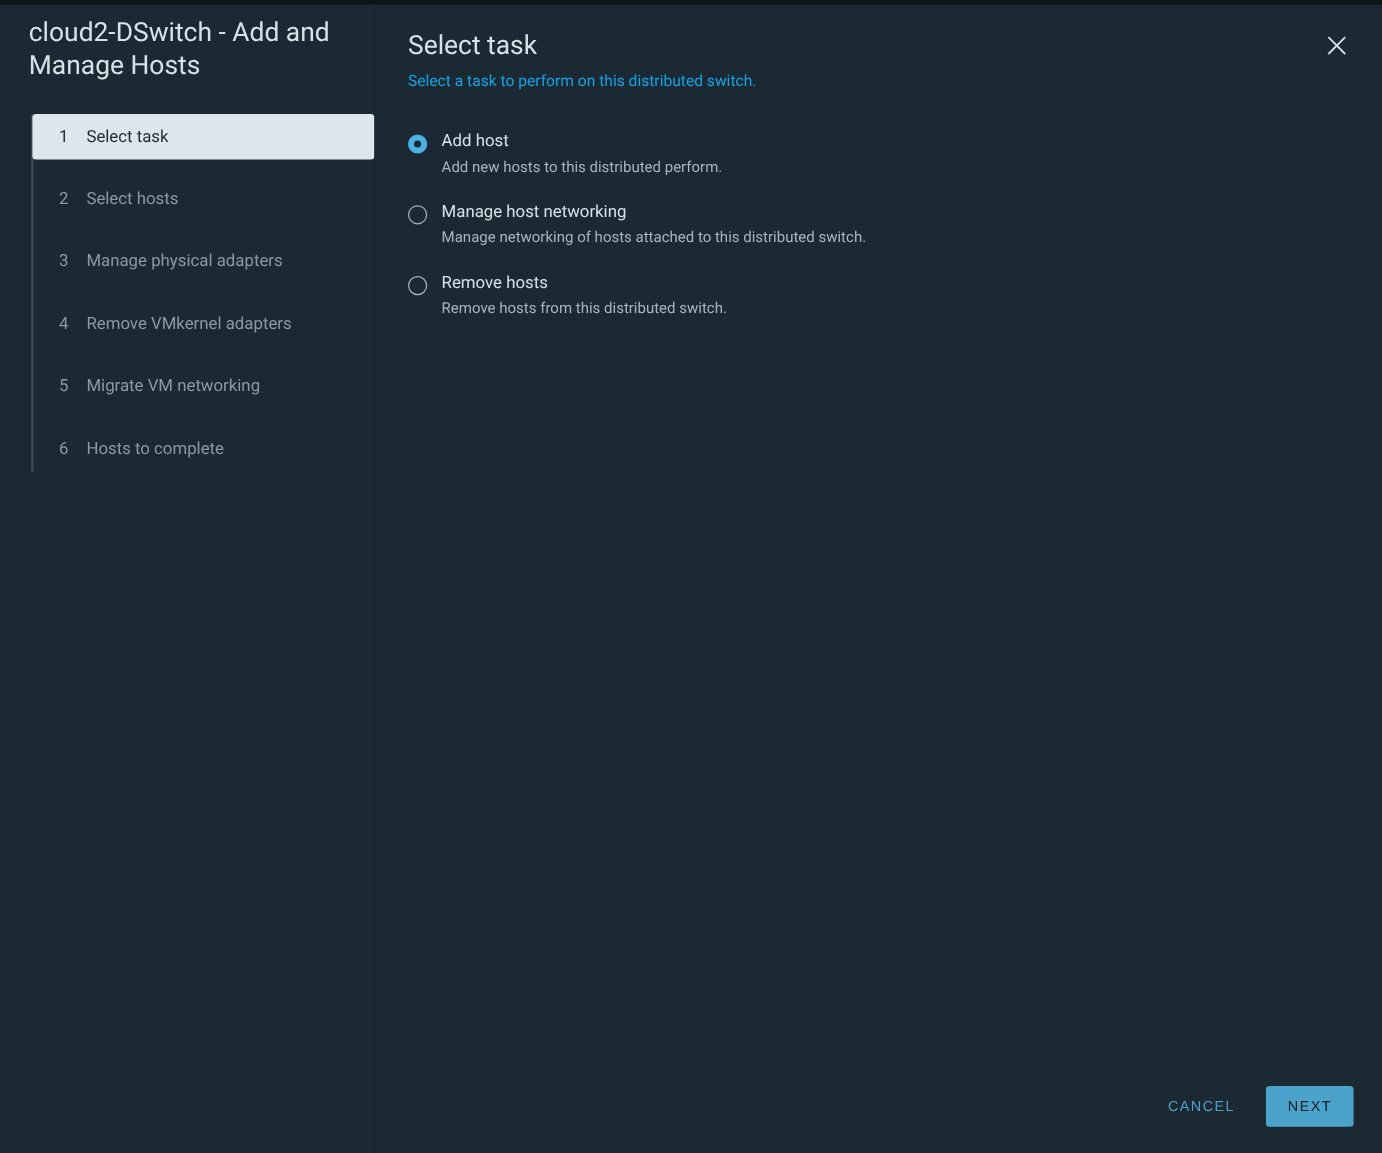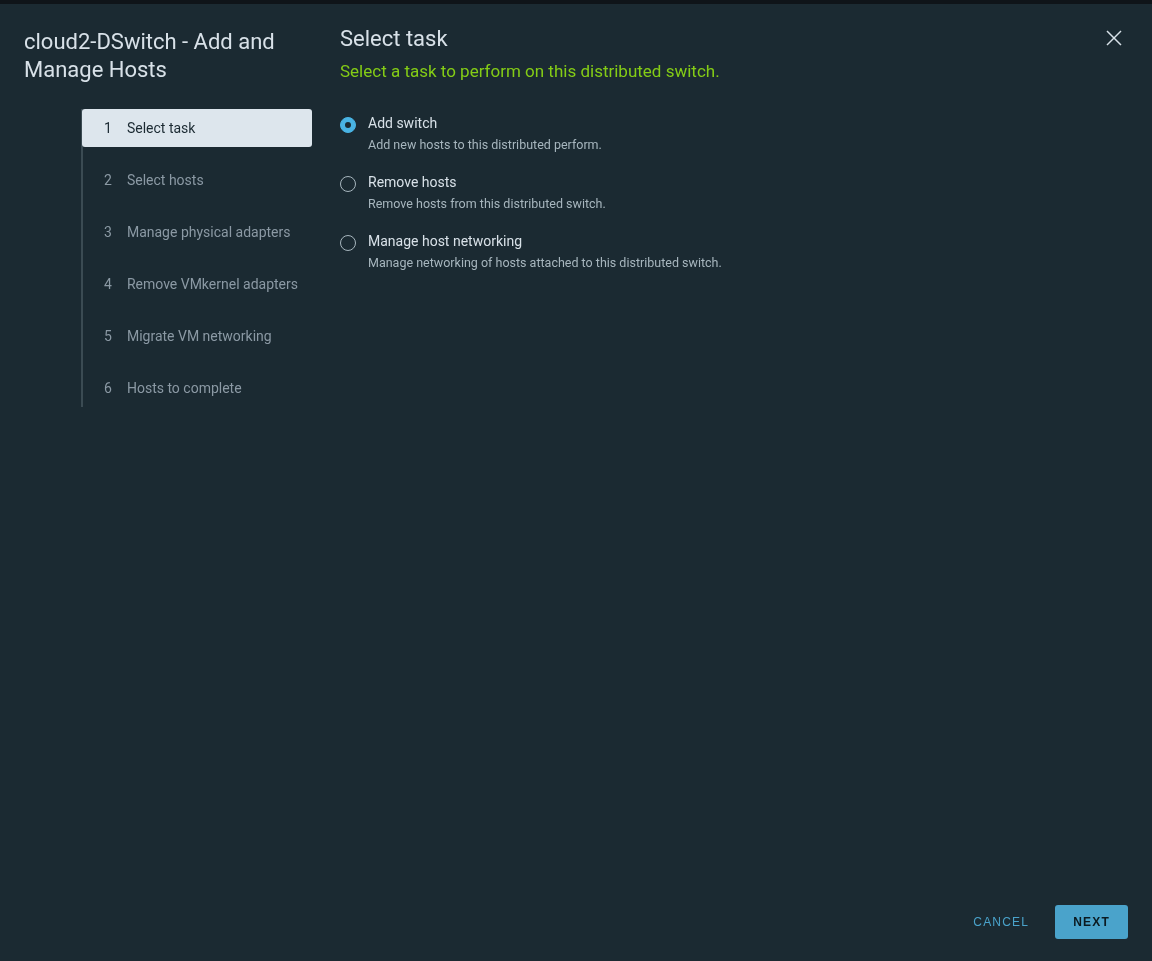--- a/index.html
+++ b/index.html
@@ -18,24 +18,23 @@
     .app-container {
       display: flex;
       width: 100%;
       height: 100%;
       padding-top: 4px;
       background: #0f1419;
     }
     .sidebar {
       width: 312px;
       background: #1b2a32;
-      padding: 24px 0 0 24px;
-      display: flex;
-      flex-direction: column;
-      align-items: flex-end;
+      padding: 10px 0 0 24px;
+      display: flex;
+      flex-direction: column;
     }
     .wizard-title {
       color: #d8e1e8;
       font-size: 22px;
       font-weight: 400;
       line-height: 1.25;
       margin-bottom: 26px;
       padding-right: 24px;
     }
     .steps {
@@ -79,22 +78,22 @@
       display: flex;
       flex-direction: column;
       gap: 10px;
     }
     .main-title {
       font-size: 22px;
       font-weight: 400;
       color: #d8e1e8;
     }
     .main-subtitle {
-      font-size: 17px;
-      color: #84cc16;
+      font-size: 13px;
+      color: #0ea5e9;
     }
     .close-icon {
       width: 20px;
       height: 20px;
       cursor: pointer;
       margin-top: 2px;
     }
     .close-icon svg {
       stroke: #d8e1e8;
     }
@@ -162,21 +161,21 @@
       font-weight: 400;
       cursor: pointer;
       padding: 10px 12px;
     }
     .btn-next {
       background: #4aa3cb;
       border: none;
       color: #0b1a21;
       font-size: 12px;
       letter-spacing: 1.2px;
-      font-weight: 700;
+      font-weight: 400;
       padding: 10px 18px;
       border-radius: 3px;
       cursor: pointer;
     }
     .steps .step-item + .step-item {
       margin-top: 14px;
     }
   </style>
 </head>
 <body>
@@ -224,40 +223,40 @@
           <line x1="3" y1="3" x2="17" y2="17"></line>
           <line x1="17" y1="3" x2="3" y2="17"></line>
         </svg>
       </div>
     </div>
 
     <div class="main-body">
       <div class="radio-option">
         <span class="radio-circle selected"></span>
         <div class="radio-labels">
-          <div class="radio-title">Add switch</div>
+          <div class="radio-title">Add host</div>
           <div class="radio-desc">Add new hosts to this distributed perform.</div>
+        </div>
+      </div>
+
+      <div class="radio-option">
+        <span class="radio-circle"></span>
+        <div class="radio-labels">
+          <div class="radio-title">Manage host networking</div>
+          <div class="radio-desc">Manage networking of hosts attached to this distributed switch.</div>
         </div>
       </div>
 
       <div class="radio-option">
         <span class="radio-circle"></span>
         <div class="radio-labels">
           <div class="radio-title">Remove hosts</div>
           <div class="radio-desc">Remove hosts from this distributed switch.</div>
         </div>
       </div>
-
-      <div class="radio-option">
-        <span class="radio-circle"></span>
-        <div class="radio-labels">
-          <div class="radio-title">Manage host networking</div>
-          <div class="radio-desc">Manage networking of hosts attached to this distributed switch.</div>
-        </div>
-      </div>
     </div>
 
     <div class="main-footer">
       <button class="btn-cancel">CANCEL</button>
       <button class="btn-next">NEXT</button>
     </div>
   </main>
 
 </div>
 

